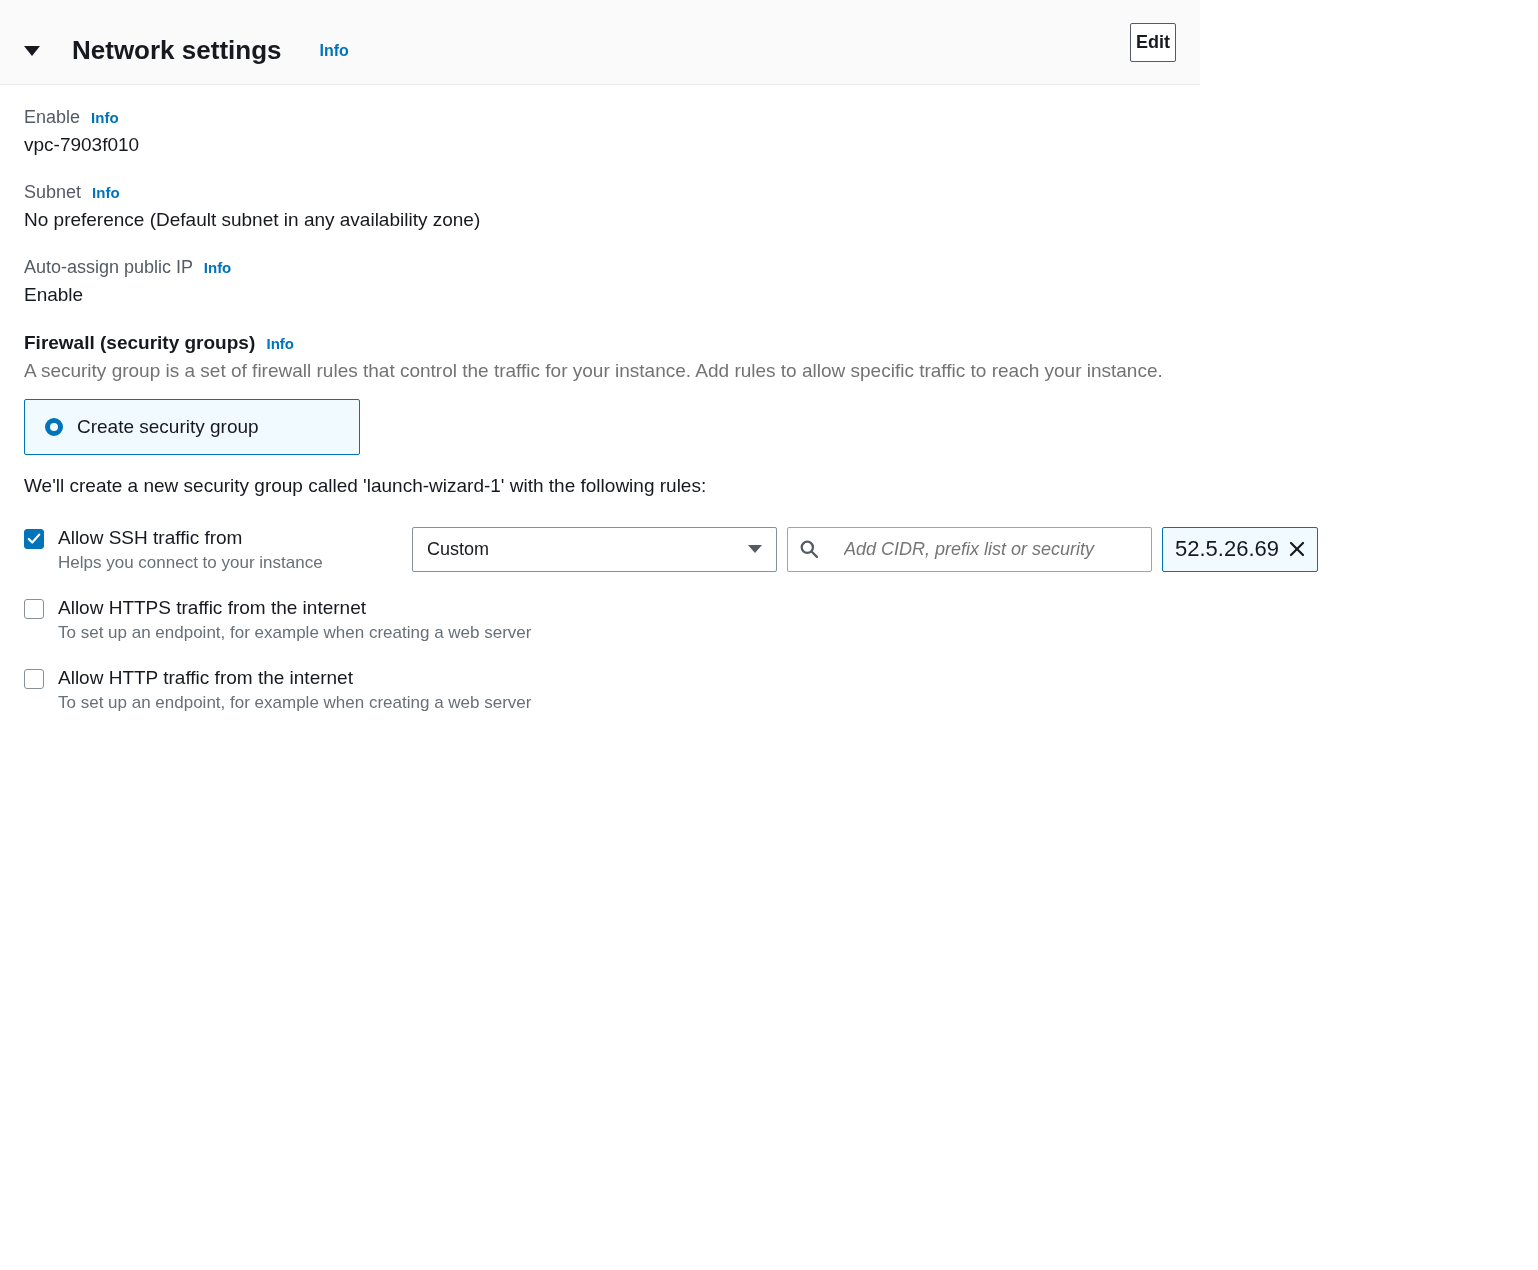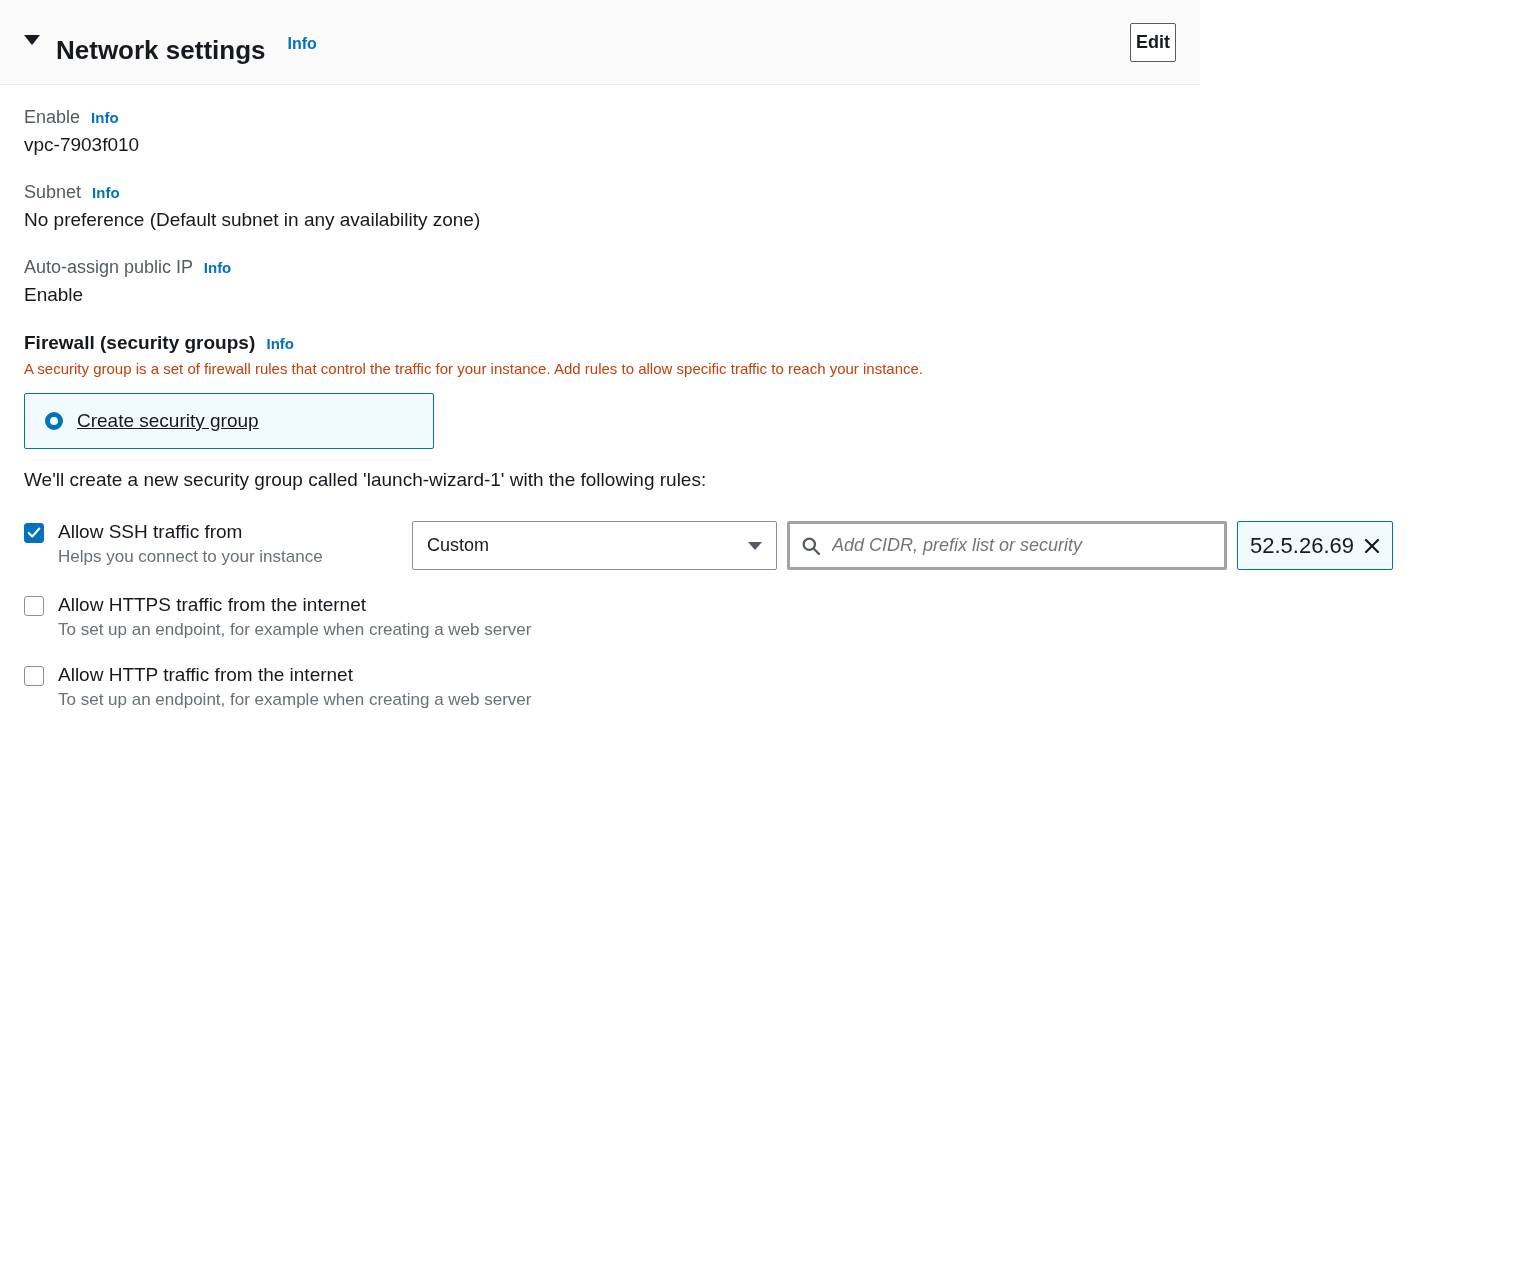--- a/index.html
+++ b/index.html
@@ -16,21 +16,22 @@
   .panel-header {
     display: flex;
     align-items: center;
     justify-content: space-between;
     padding: 18px 24px;
     background: #fafafa;
     border-bottom: 1px solid #eaeded;
   }
   .panel-header-left {
     display: flex;
-    gap: 16px;
+    align-items: center;
+    gap: 32px;
     margin-top: 17px;
   }
   .caret {
     width: 0;
     height: 0;
     border-left: 8px solid transparent;
     border-right: 8px solid transparent;
     border-top: 10px solid #16191f;
   }
   .panel-title {
@@ -77,43 +78,42 @@
   .section-title {
     font-size: 19px;
     font-weight: 700;
     margin-bottom: 4px;
   }
   .section-title .info-link {
     font-weight: 700;
     font-size: 15px;
   }
   .section-desc {
-    font-size: 15px;
-    color: #c2410c;
+    font-size: 19px;
+    color: #737373;
     line-height: 1.4;
     margin-bottom: 14px;
   }
   .toggle-row {
     display: flex;
     gap: 30px;
     margin-bottom: 20px;
   }
   .toggle-btn {
     flex: 0 0 auto;
-    width: 410px;
+    width: 336px;
     border: 1px solid #879196;
     background: #ffffff;
     display: flex;
     align-items: center;
     gap: 14px;
     padding: 16px 20px;
     font-size: 19px;
     cursor: pointer;
     border-radius: 2px;
-    text-decoration: underline;
   }
   .toggle-btn.selected {
     border: 1.5px solid #0073bb;
     background: #f1faff;
   }
   .radio {
     width: 18px;
     height: 18px;
     border-radius: 50%;
     border: 2px solid #879196;
@@ -184,27 +184,27 @@
     background: #ffffff;
   }
   .select-caret {
     width: 0;
     height: 0;
     border-left: 7px solid transparent;
     border-right: 7px solid transparent;
     border-top: 8px solid #545b64;
   }
   .search-input {
-    width: 440px;
-    border: 3px solid #a3a3a3;
+    width: 365px;
+    border: 1px solid #a3a3a3;
     border-radius: 2px;
     padding: 10px 12px;
     display: flex;
     align-items: center;
-    gap: 10px;
+    gap: 24px;
     background: #ffffff;
   }
   .search-input input {
     border: none;
     outline: none;
     font-size: 18px;
     font-style: italic;
     color: #687078;
     width: 100%;
     background: transparent;

